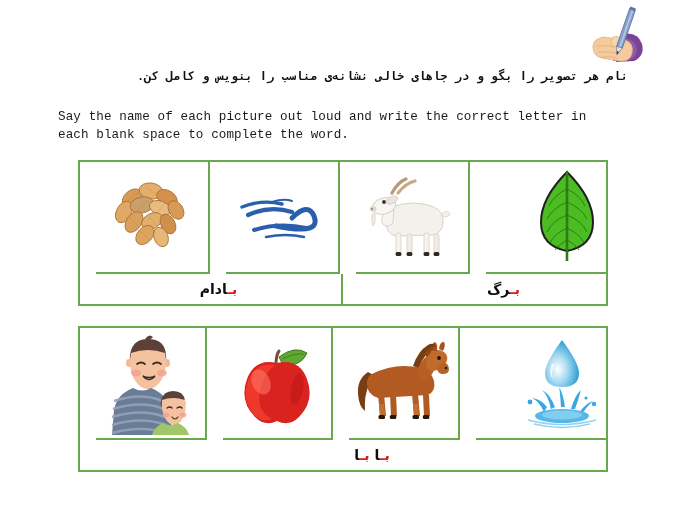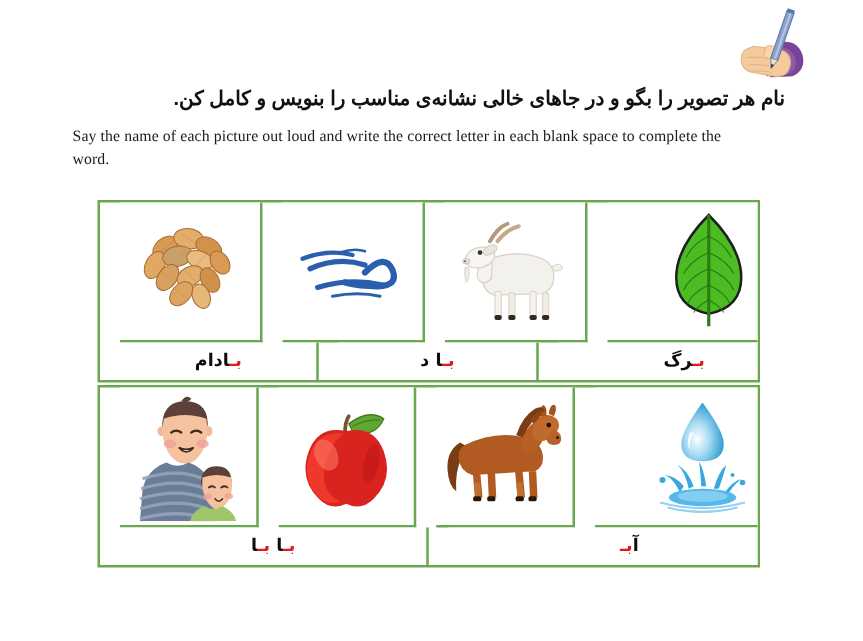--- a/index.html
+++ b/index.html
@@ -28,48 +28,48 @@
   
   .instructions {
     position: absolute;
     top: 68px;
     left: 58px;
     width: 572px;
   }
   .instr-fa {
     direction: rtl;
     text-align: right;
-    font-family: Liberation Sans, sans-serif;
-    font-size: 16px;
+    font-family: Liberation Mono, monospace;
+    font-size: 12px;
     font-weight: bold;
     color: #111111;
     line-height: 1.5;
     padding-right: 2px;
   }
   .instr-en {
-    margin-top: 8px;
-    font-family: Liberation Serif, serif;
+    margin-top: 22px;
+    font-family: Liberation Mono, monospace;
     font-size: 12.6px;
     color: #1a1a1a;
     line-height: 1.45;
     letter-spacing: 0.1px;
     max-width: 545px;
   }
 
   
   .sheet-table {
     position: absolute;
     left: 78px;
     width: 530px;
     border: 2.5px solid #6aa84f;
     box-sizing: border-box;
     background: #ffffff;
   }
   #table-1 { top: 160px; }
-  #table-2 { top: 308px; }
+  #table-2 { top: 326px; }
 
   .pic-row,
   .word-row {
     display: flex;
     width: 100%;
   }
   .pic-cell,
   .word-cell {
     flex: 1 1 25%;
     box-sizing: border-box;
@@ -246,23 +246,20 @@
       </svg>
     </div>
 
   </div>
 
   <div class="word-row">
     <div class="word-cell">
       <span class="word-text"><span class="blank">ب</span><span class="blank">ـ</span>ادام</span>
     </div>
     <div class="word-cell">
-      <span class="word-text"><span class="blank">ب</span><span class="blank">ـ</span>ا د</span>
-    </div>
-    <div class="word-cell">
       <span class="word-text"><span class="blank">ب</span><span class="blank">ـ</span>رگ</span>
     </div>
   </div>
 </div>
 
 <div class="sheet-table" id="table-2">
 
   <div class="pic-row">
 
     <div class="pic-cell">
@@ -399,17 +396,14 @@
         </g>
       </svg>
     </div>
 
   </div>
 
   <div class="word-row">
     <div class="word-cell">
       <span class="word-text"><span class="blank">ب</span><span class="blank">ـ</span>ا <span class="blank">ب</span><span class="blank">ـ</span>ا</span>
     </div>
-    <div class="word-cell">
-      <span class="word-text">آ<span class="blank">ب</span><span class="blank">ـ</span></span>
-    </div>
   </div>
 </div>
 
 </body></html>

